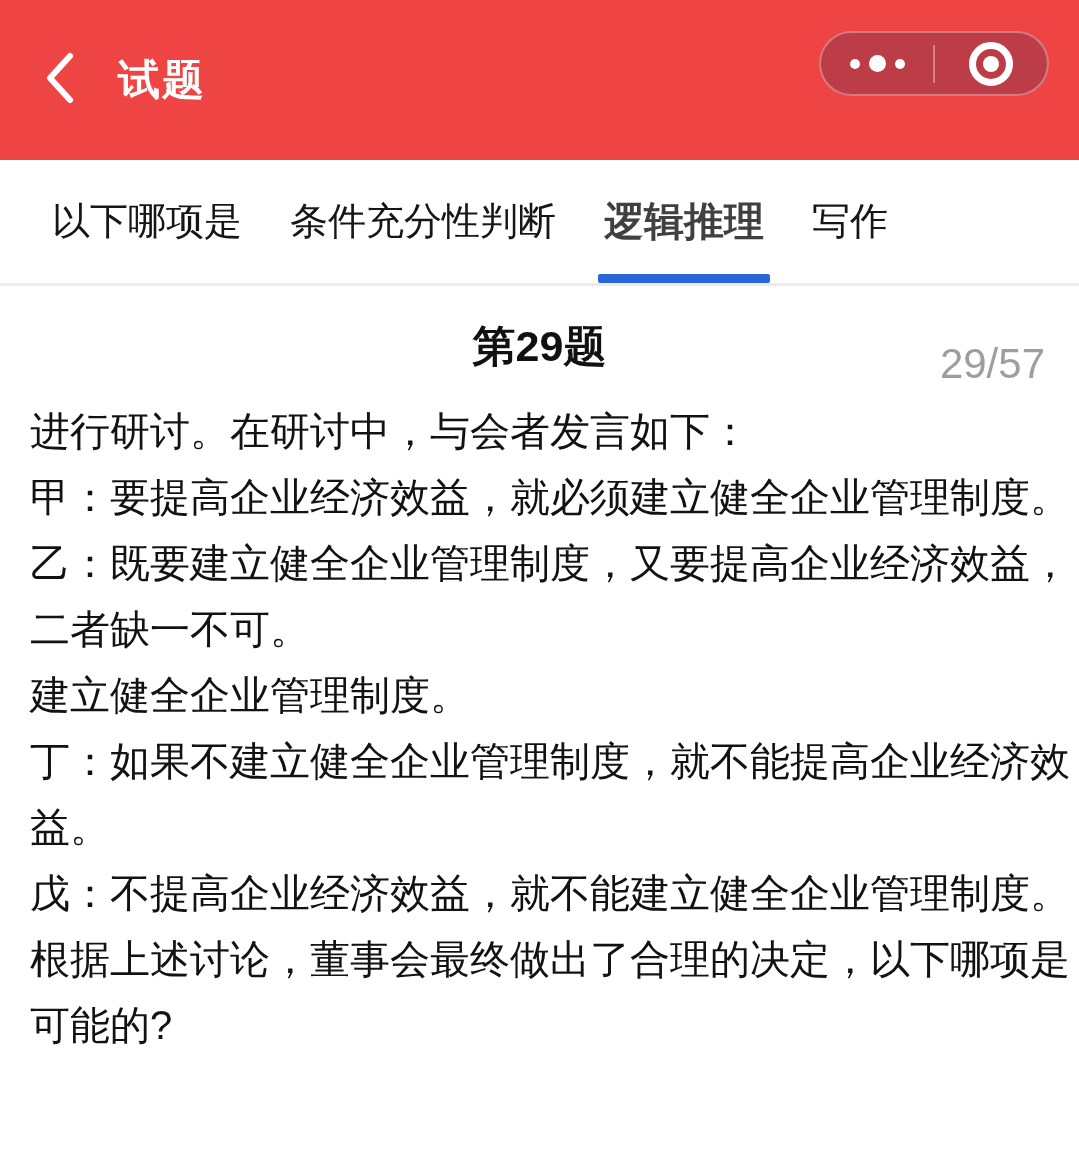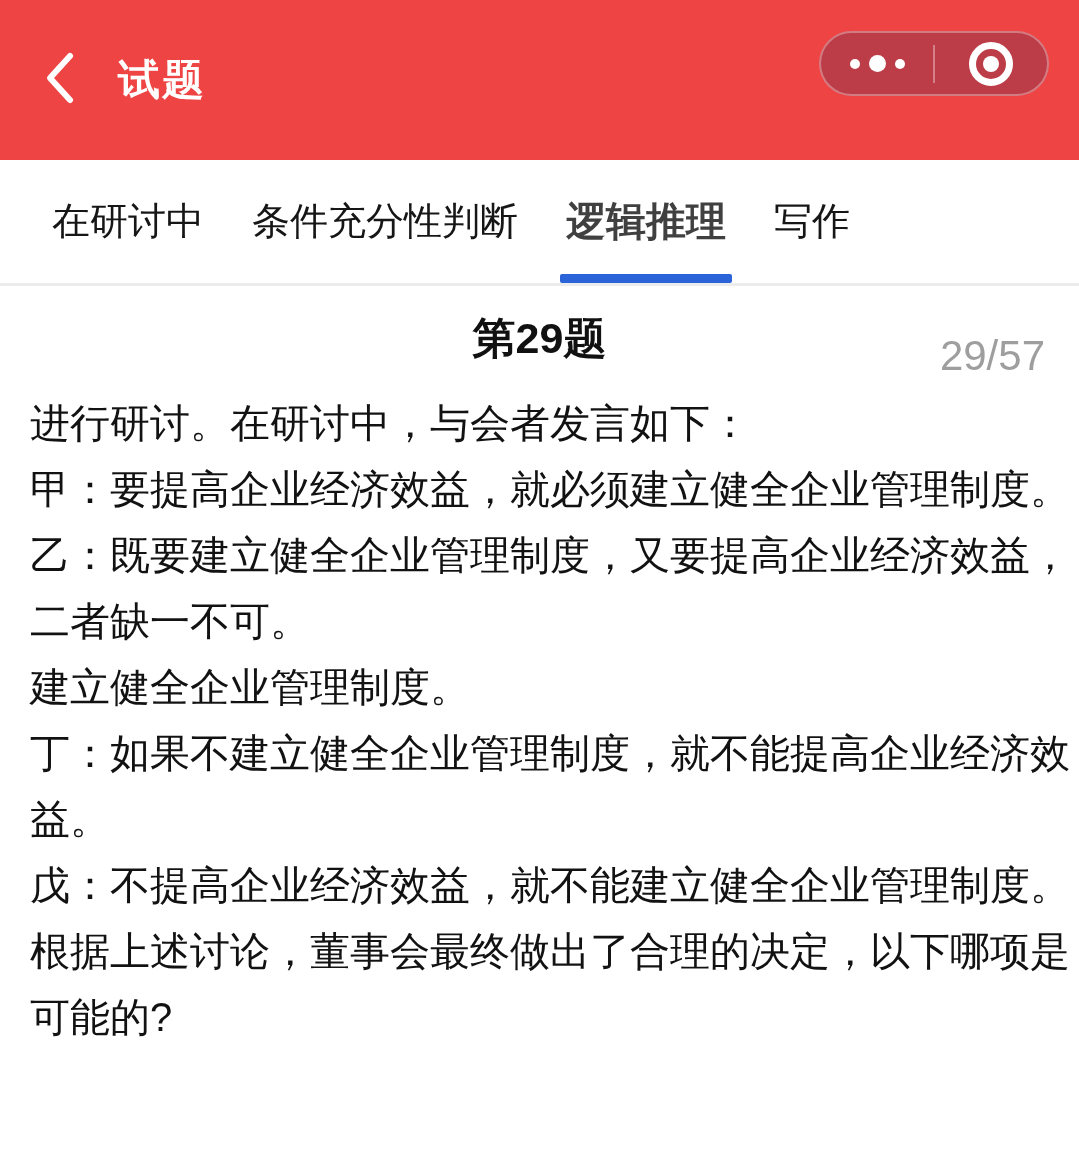--- a/index.html
+++ b/index.html
@@ -26,21 +26,21 @@
   
   .tabbar { height:126px; display:flex; align-items:center; padding-left:52px;
     gap:48px; border-bottom:3px solid #ececec; background:#ffffff; }
   .tab { position:relative; height:100%; display:flex; align-items:center;
     font-size:38px; color:#161616; cursor:pointer; white-space:nowrap; }
   .tab.active { color:#404040; font-weight:700; font-size:40px;justify-content:center; }
   .tab-underline { position:absolute; left:-6px; right:-6px; bottom:0; height:9px;
     background:#2b63d8; border-radius:2px; }
 
   
-  .qmeta { position:relative; margin-top:20px; height:64px; }
+  .qmeta { position:relative; margin-top:28px; height:64px; }
   .qnum { text-align:center; font-size:43px; font-weight:700; color:#111111; line-height:64px; }
   .qprogress { position:absolute; right:34px; top:18px; font-size:42px; color:#9e9e9e; line-height:64px; }
 
   
   .qbody { margin-top:20px; padding:0 30px; }
   .qline { font-size:40px; line-height:66px; color:#121212; white-space:nowrap; }
 </style>
 </head>
 <body>
 
@@ -65,21 +65,21 @@
     <div class="capsule-divider"></div>
     <div class="capsule-half">
       <div class="target-outer">
         <div class="target-inner"></div>
       </div>
     </div>
   </div>
 </div>
 
 <div class="tabbar">
-  <div class="tab">在研讨中</div>
+  <div class="tab">以下哪项是</div>
   <div class="tab">条件充分性判断</div>
   <div class="tab active">
     <span>逻辑推理</span>
     <span class="tab-underline"></span>
   </div>
   <div class="tab">写作</div>
 </div>
 
 <div class="qmeta">
   <div class="qnum">第29题</div>

